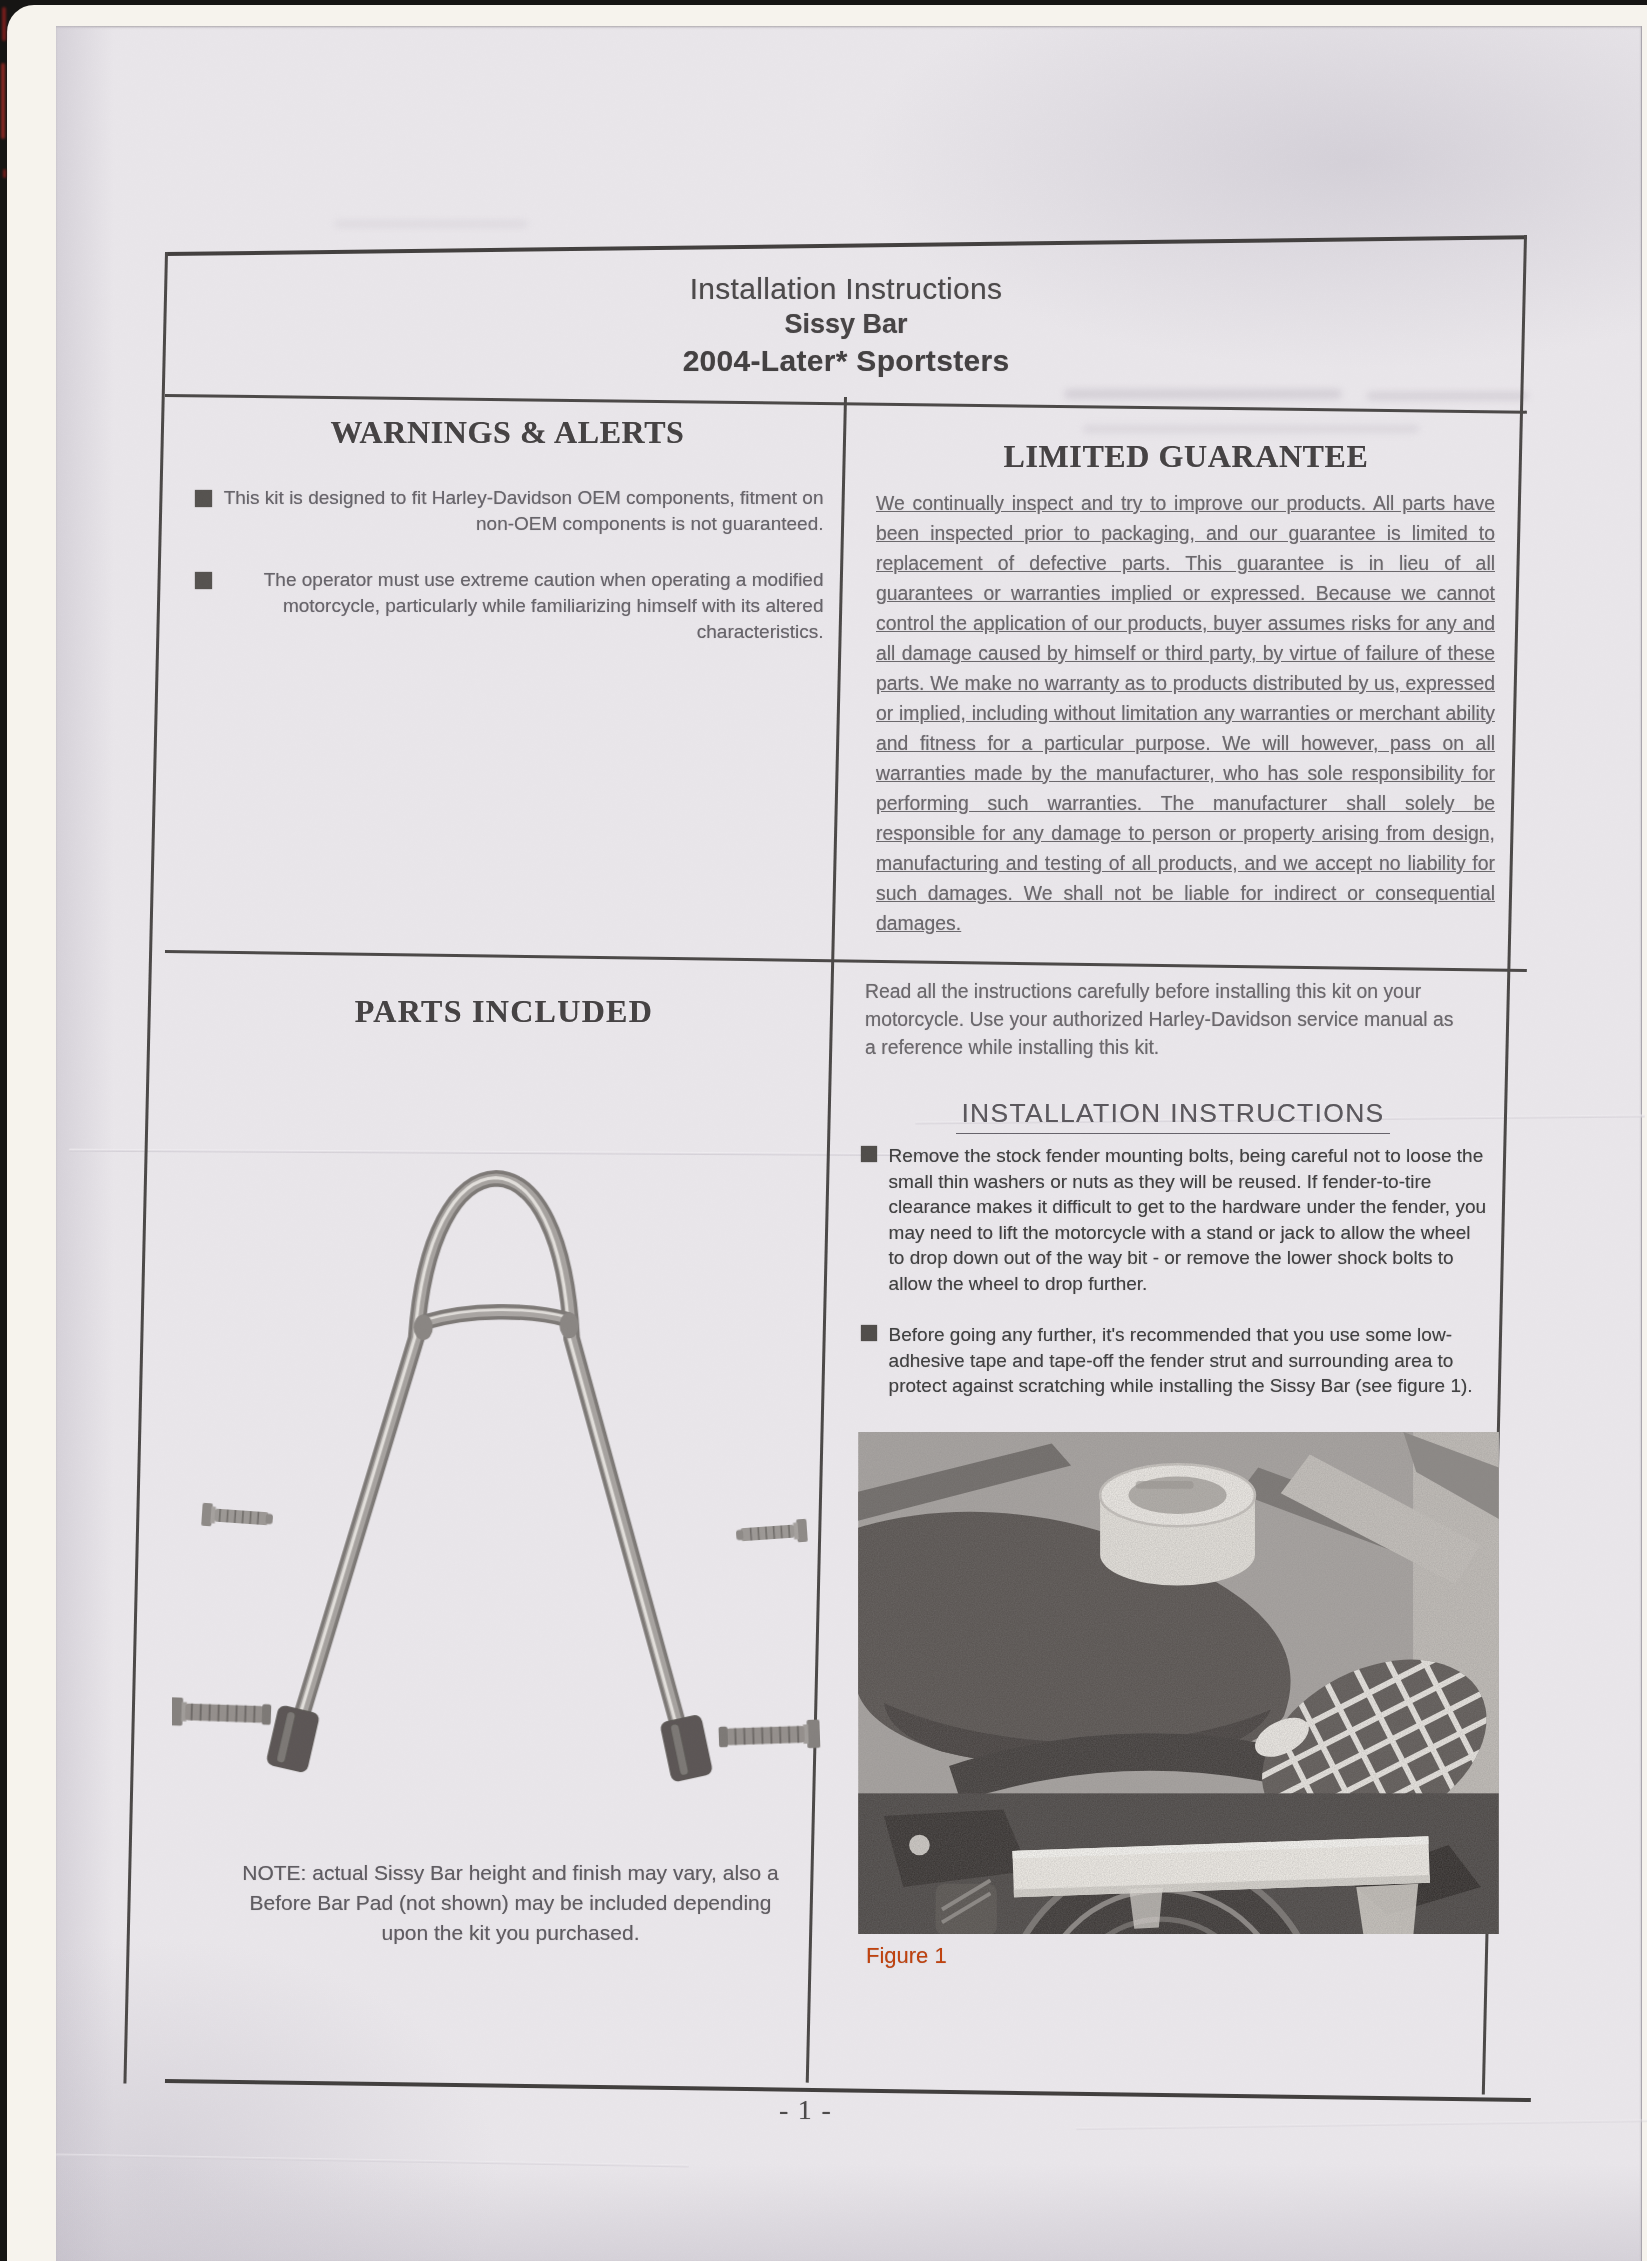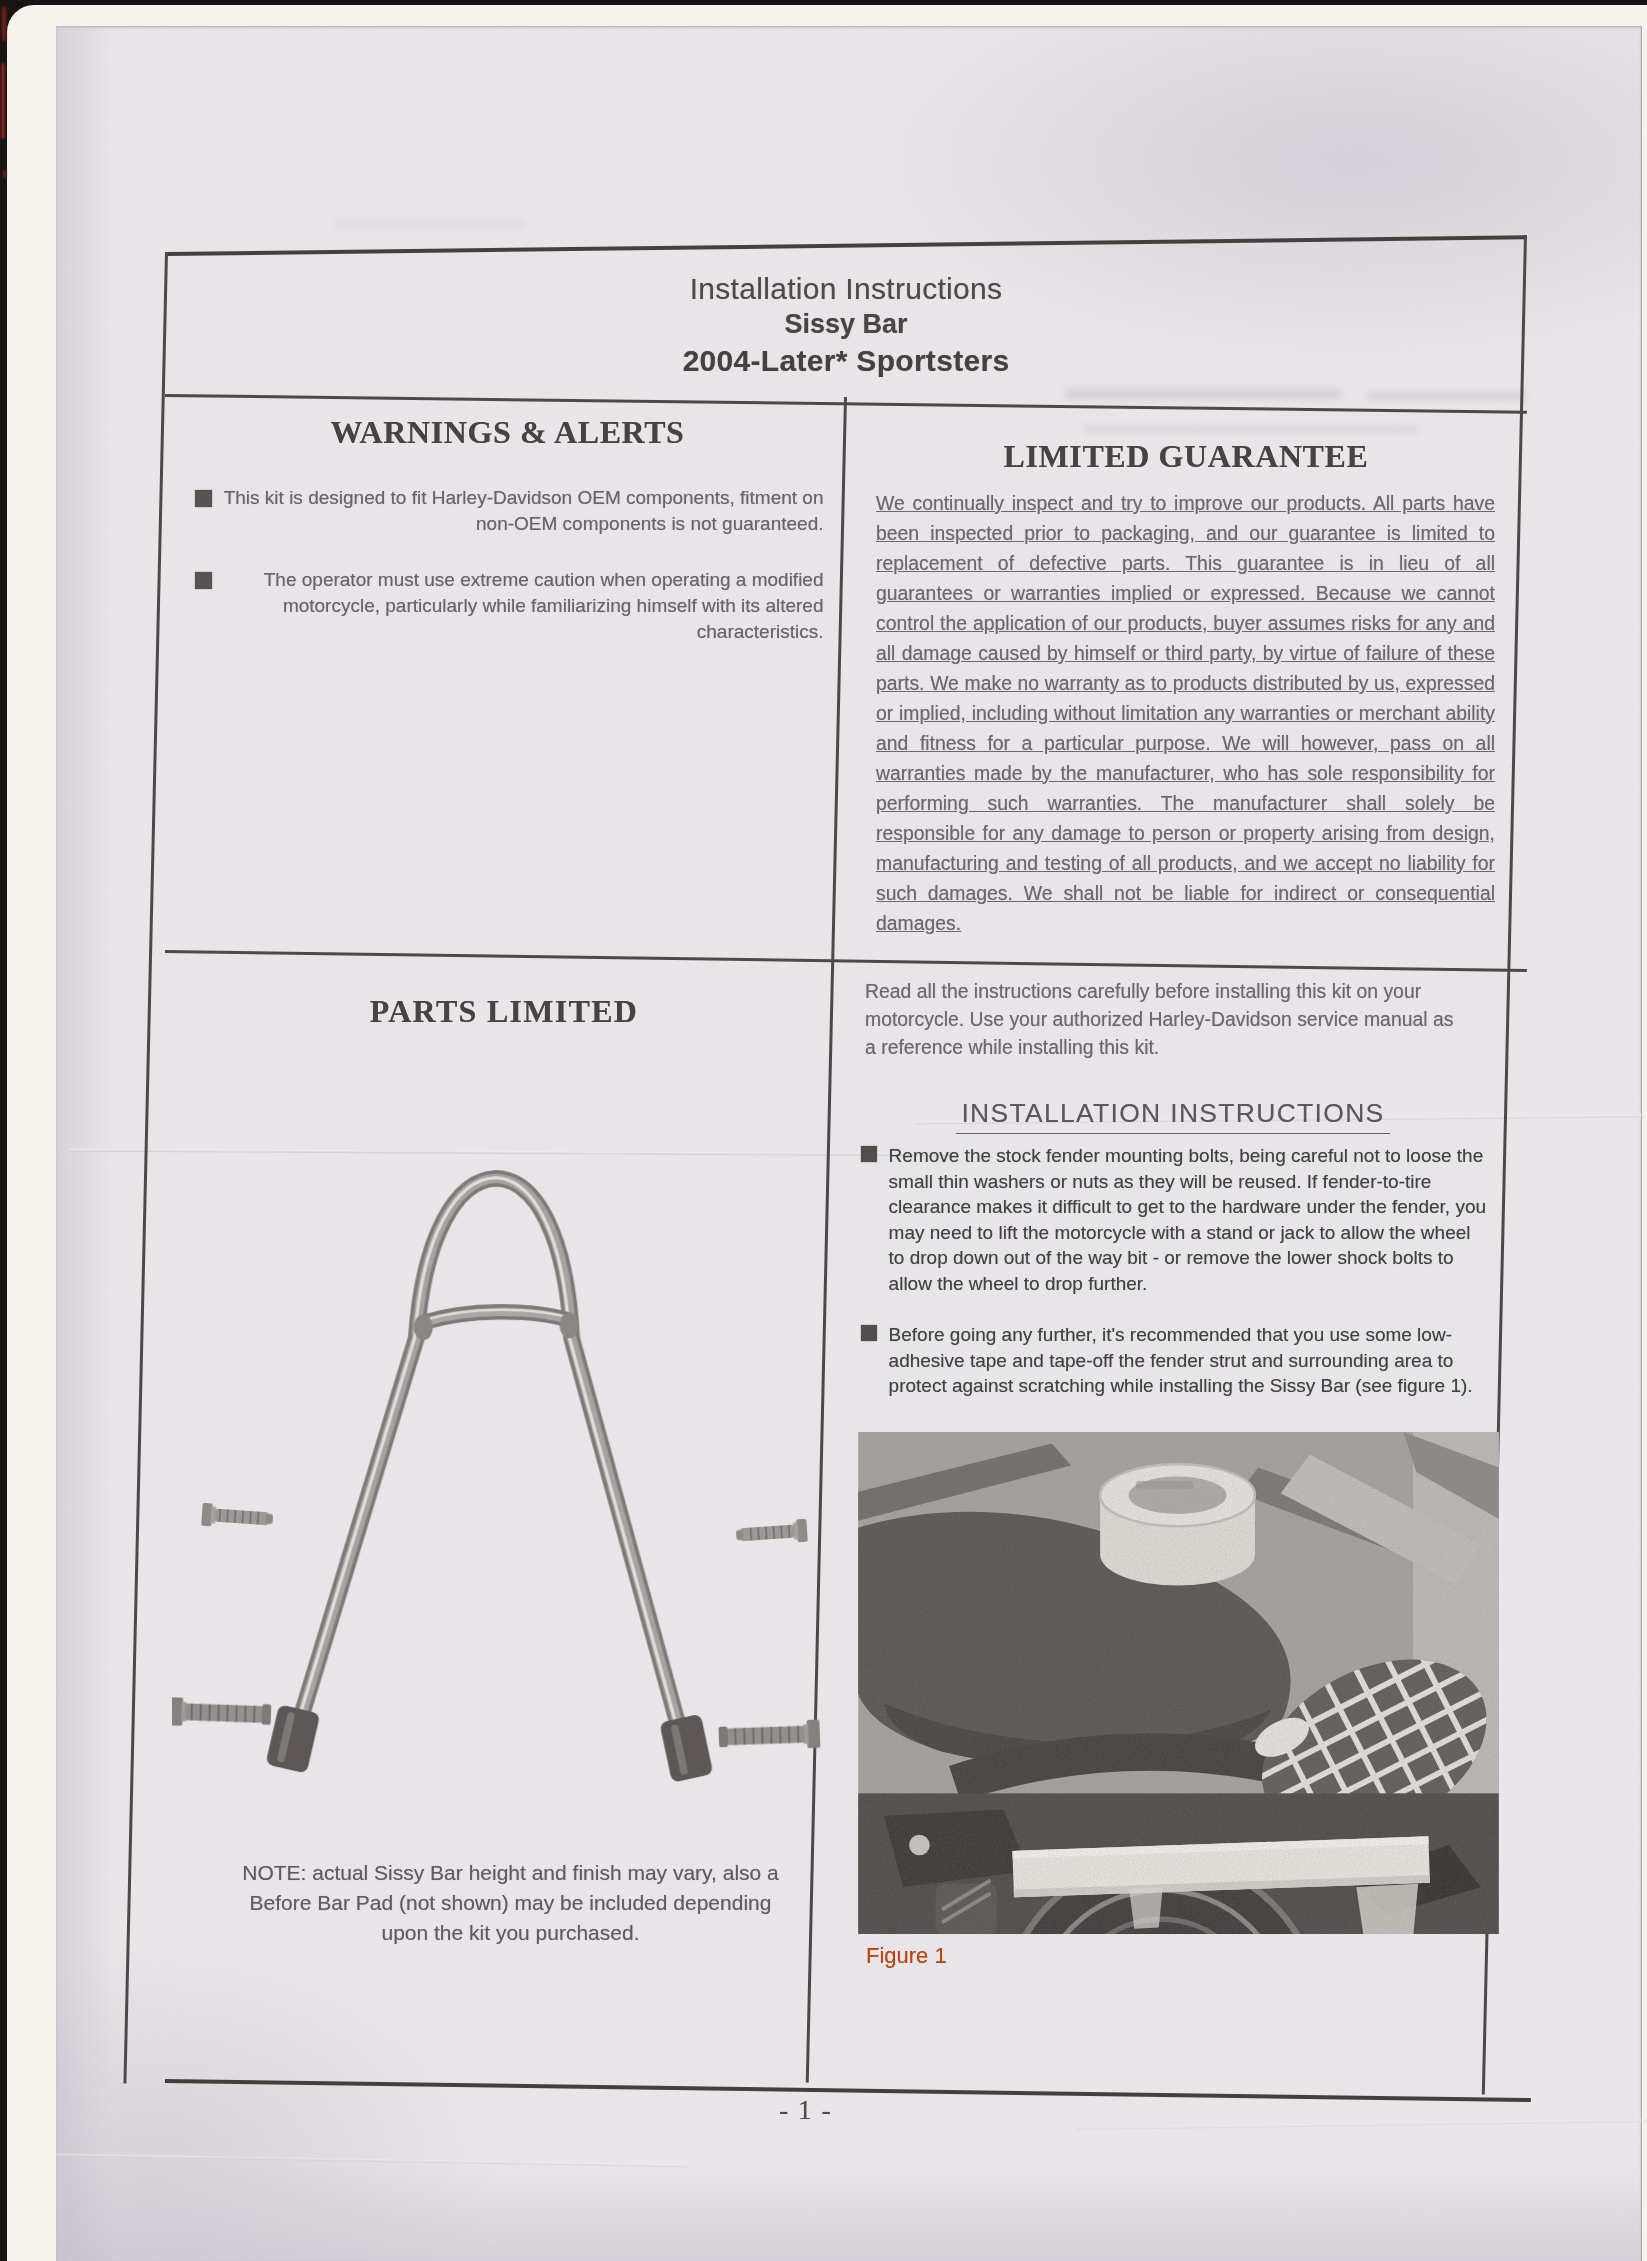--- a/index.html
+++ b/index.html
@@ -155,21 +155,21 @@
         </div>
       </div>
     </div>
 
     <div class="cell cell-guar">
       <div class="serif-head">LIMITED GUARANTEE</div>
       <div class="body-txt guar-body scan">We continually inspect and try to improve our products. All parts have been inspected prior to packaging, and our guarantee is limited to replacement of defective parts. This guarantee is in lieu of all guarantees or warranties implied or expressed. Because we cannot control the application of our products, buyer assumes risks for any and all damage caused by himself or third party, by virtue of failure of these parts. We make no warranty as to products distributed by us, expressed or implied, including without limitation any warranties or merchant ability and fitness for a particular purpose. We will however, pass on all warranties made by the manufacturer, who has sole responsibility for performing such warranties. The manufacturer shall solely be responsible for any damage to person or property arising from design, manufacturing and testing of all products, and we accept no liability for such damages. We shall not be liable for indirect or consequential damages.</div>
     </div>
 
     <div class="cell cell-parts">
-      <div class="serif-head">PARTS LIMITED</div>
+      <div class="serif-head">PARTS INCLUDED</div>
 
       <svg class="parts-art" viewBox="0 0 1030 1110">
         <defs>
           <filter id="soft" x="-5%" y="-5%" width="110%" height="110%">
             <feGaussianBlur stdDeviation="1.2"></feGaussianBlur>
           </filter>
           <g id="screw-s">
             <rect x="0" y="-18" width="16" height="36" rx="3" fill="#8e8a87"></rect>
             <rect x="14" y="-13" width="7" height="26" fill="#a5a19e"></rect>
             <rect x="20" y="-10" width="84" height="20" rx="4" fill="#9c9895"></rect>

